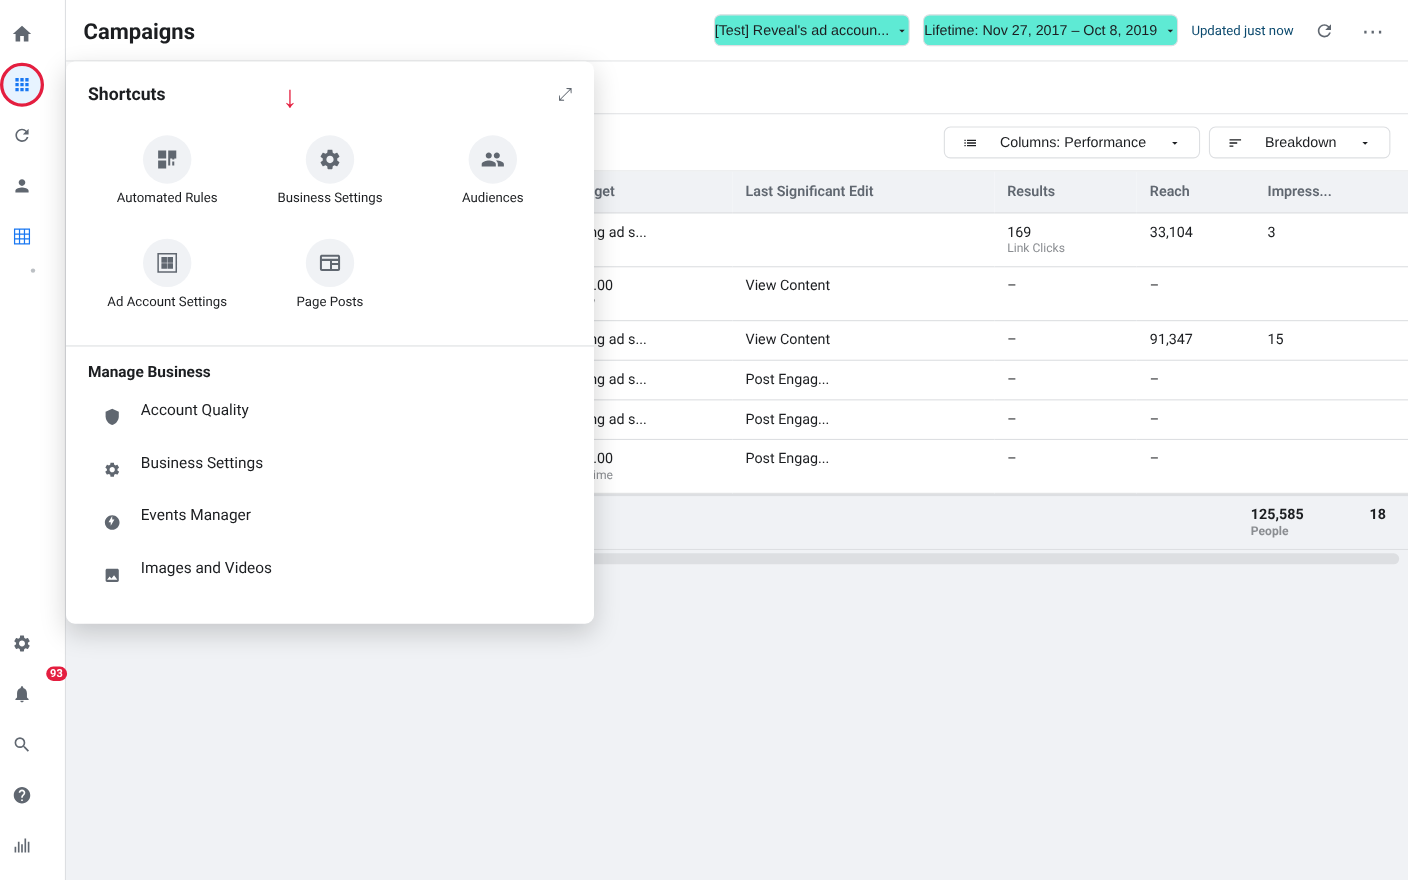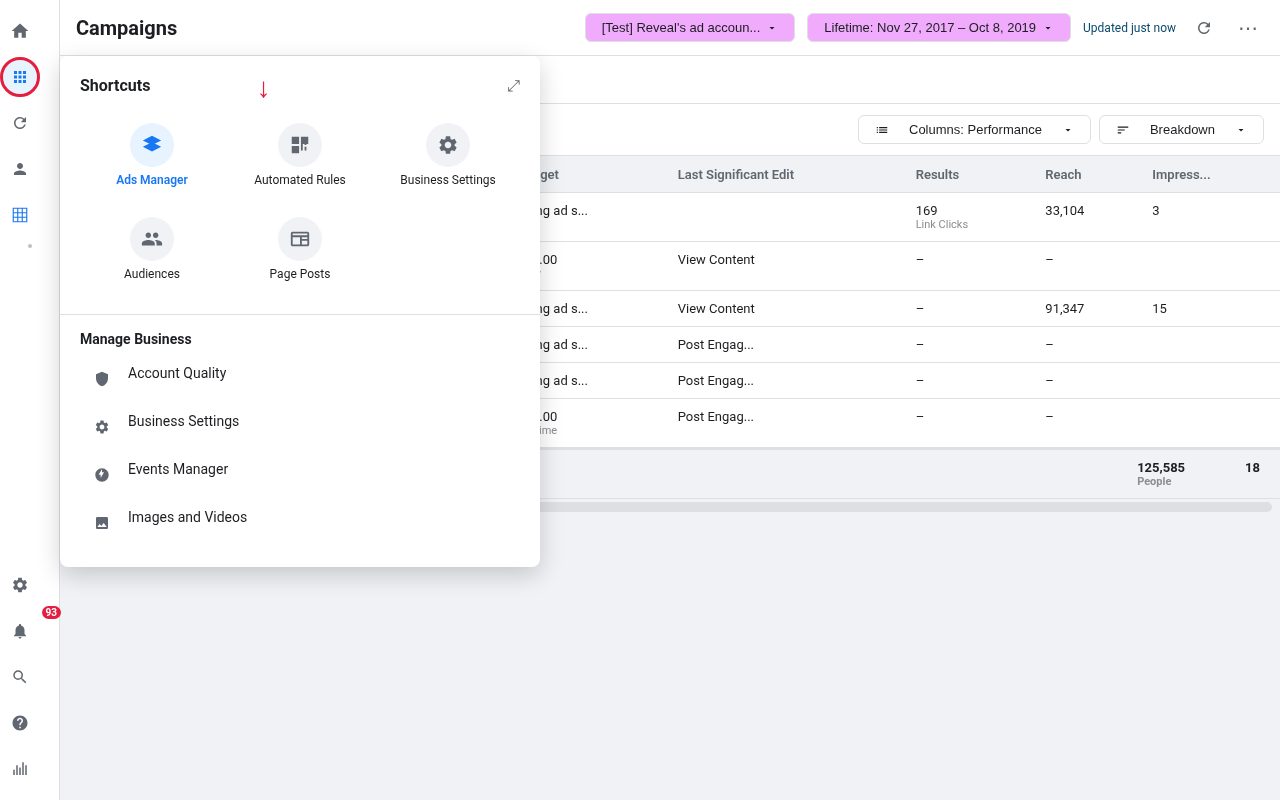--- a/index.html
+++ b/index.html
@@ -70,24 +70,24 @@
     .campaigns-title {
       font-size: 20px;
       font-weight: 700;
       color: #1c1e21;
       margin-right: auto;
     }
     .top-bar-btn {
       display: flex;
       align-items: center;
       gap: 6px;
-      padding: 6px 16px;
+      padding: 6px 0;
       border: 1px solid #dddfe2;
       border-radius: 6px;
-      background: #f0abfc;
+      background: #5eead4;
       cursor: pointer;
       font-size: 13px;
       color: #1c1e21;
     }
     .refresh-icon-btn {
       width: 32px; height: 32px;
       display: flex; align-items: center; justify-content: center;
       border-radius: 50%;
       cursor: pointer;
       color: #606770;
@@ -589,28 +589,20 @@
     <div class="popup-header">
       <span class="popup-title">Shortcuts</span>
       <span class="popup-expand-btn">⤢</span>
     </div>
 
     <div class="shortcuts-grid">
 
       <div style="position:absolute;top:-40px;left:calc(33.33% + 30px);color:#e41e3f;font-size:28px;font-weight:bold;pointer-events:none;">↓</div>
 
       <div class="shortcut-item">
-        <div class="shortcut-icon">
-          <svg width="22" height="22" viewBox="0 0 24 24" fill="#1877f2">
-              <path d="M12 2L2 7l10 5 10-5-10-5zm0 7L2 14l10 5 10-5-10-5z"></path>
-            </svg>
-        </div>
-        <span class="shortcut-label" style="color:#1877f2;font-weight:600">Ads Manager</span>
-      </div>
-      <div class="shortcut-item">
         <div class="shortcut-icon gray">
           <svg width="22" height="22" viewBox="0 0 24 24" fill="#606770">
               <path d="M3 3h8v8H3zm10 0h8v8h-8zM3 13h8v8H3zm10 5h2v-2h-2zm0-8h2v6h-2zm4 4h2v4h-2zm0-4h2v2h-2z"></path>
             </svg>
         </div>
         <span class="shortcut-label">Automated Rules</span>
       </div>
       <div class="shortcut-item">
         <div class="shortcut-icon gray">
           <svg width="22" height="22" viewBox="0 0 24 24" fill="#606770">
@@ -624,20 +616,32 @@
         <div class="shortcut-icon gray">
           <svg width="22" height="22" viewBox="0 0 24 24" fill="#606770">
               <path d="M16 11c1.66 0 2.99-1.34 2.99-3S17.66 5 16 5c-1.66 0-3 1.34-3 3s1.34 3 3 3zm-8 0c1.66 0 2.99-1.34 2.99-3S9.66 5 8 5C6.34 5 5 6.34 5 8s1.34 3 3 3zm0 2c-2.33 0-7 1.17-7 3.5V19h14v-2.5c0-2.33-4.67-3.5-7-3.5zm8 0c-.29 0-.62.02-.97.05 1.16.84 1.97 1.97 1.97 3.45V19h6v-2.5c0-2.33-4.67-3.5-7-3.5z"></path>
             </svg>
         </div>
         <span class="shortcut-label">Audiences</span>
       </div>
       <div class="shortcut-item">
         <div class="shortcut-icon gray">
           <svg width="22" height="22" viewBox="0 0 24 24" fill="#606770">
+              <path d="M3 3h18v18H3zM7 7h4v4H7zm0 6h4v4H7zm6-6h4v4h-4zm0 6h4v4h-4z" fill="none" stroke="#606770" stroke-width="1.5"></path>
+              <rect x="7" y="7" width="4" height="4" fill="#606770"></rect>
+              <rect x="13" y="7" width="4" height="4" fill="#606770"></rect>
+              <rect x="7" y="13" width="4" height="4" fill="#606770"></rect>
+              <rect x="13" y="13" width="4" height="4" fill="#606770"></rect>
+            </svg>
+        </div>
+        <span class="shortcut-label">Ad Account Settings</span>
+      </div>
+      <div class="shortcut-item">
+        <div class="shortcut-icon gray">
+          <svg width="22" height="22" viewBox="0 0 24 24" fill="#606770">
               <path d="M20 4H4c-1.1 0-2 .9-2 2v12c0 1.1.9 2 2 2h16c1.1 0 2-.9 2-2V6c0-1.1-.9-2-2-2zM4 6h16v2H4zm0 4h8v8H4zm10 8v-4h6v4h-6zm0-6v-2h6v2h-6z"></path>
             </svg>
         </div>
         <span class="shortcut-label">Page Posts</span>
       </div>
     </div>
 
     <div class="divider"></div>
 
     <div class="manage-title">Manage Business</div>

